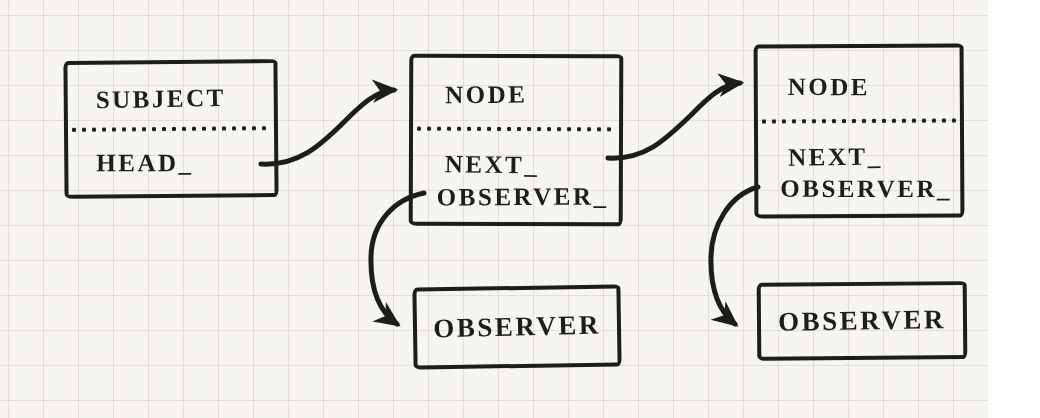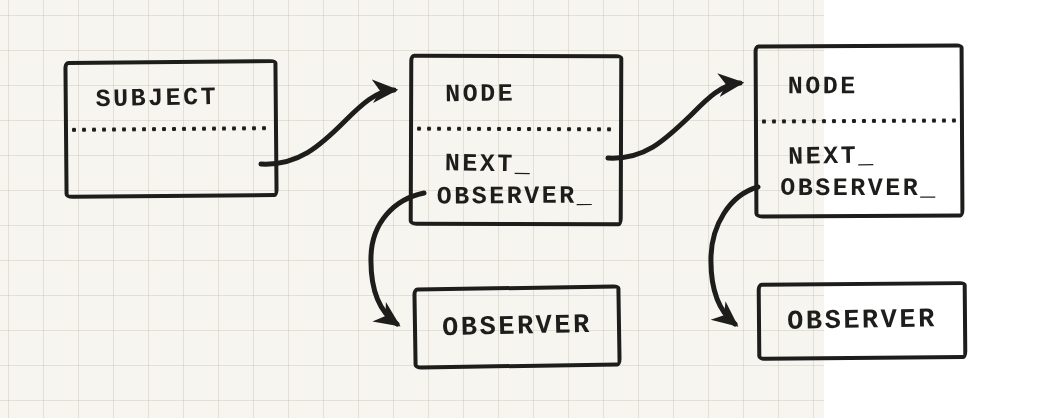--- a/index.html
+++ b/index.html
@@ -4,29 +4,29 @@
 <style>
   html, body {
     margin: 0;
     padding: 0;
     width: 1040px;
     height: 418px;
     overflow: hidden;
   }
   .canvas {
     position: relative;
-    width: 824px;
+    width: 988px;
     height: 418px;
     background-color: #f7f5f0;
     background-image:
       linear-gradient(to right, rgba(184,178,160,0.32) 1px, transparent 1px),
       linear-gradient(to bottom, rgba(184,178,160,0.32) 1px, transparent 1px);
     background-size: 35px 35px;
     background-position: 8px 15px;
-    font-family: Liberation Mono, monospace;
+    font-family: Liberation Serif, serif;
     color: #1d1d1b;
   }
   .arrows {
     position: absolute;
     left: 0; top: 0;
     width: 1040px;
     height: 418px;
     pointer-events: none;
   }
   .arrows path.link {
@@ -99,20 +99,21 @@
     </defs>
     <path class="link" d="M 261 164 C 298 166 320 146 345 121 C 362 104 376 91 394 90" marker-end="url(#ah)"></path>
     <path class="link" d="M 608 158 C 644 160 664 141 690 116 C 707 99 720 85 740 83" marker-end="url(#ah)"></path>
     <path class="link" d="M 424 193 C 394 199 372 223 371 256 C 370 292 381 313 397 324" marker-end="url(#ah)"></path>
     <path class="link" d="M 758 187 C 729 195 712 226 711 256 C 710 292 720 312 735 324" marker-end="url(#ah)"></path>
   </svg>
 
   <div class="box box-subject">
     <div class="label title">SUBJECT</div>
     <div class="divider"></div>
+    <div class="label field-0">HEAD_</div>
   </div>
 
   <div class="box box-node1">
     <div class="label title">NODE</div>
     <div class="divider"></div>
     <div class="label field-0">NEXT_</div>
     <div class="label field-1">OBSERVER_</div>
   </div>
 
   <div class="box box-node2">

